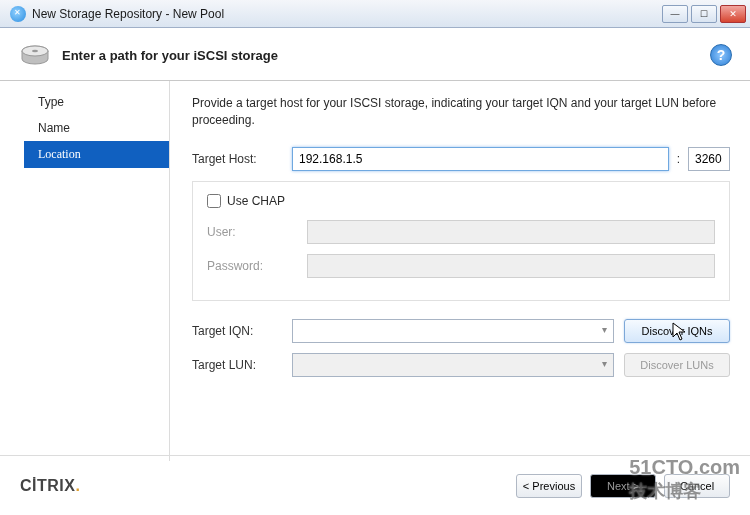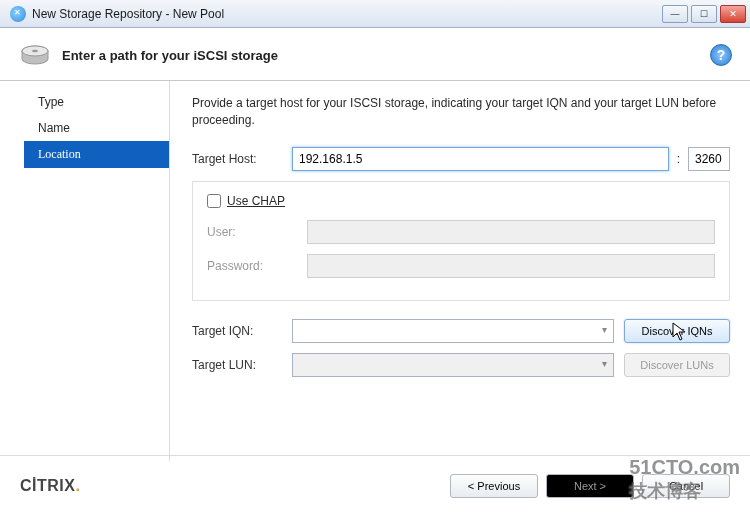--- a/index.html
+++ b/index.html
@@ -34,37 +34,37 @@
 .row .lbl.disabled { color: #9a9a9a; }
 .row input[type=text], .row .combo, .row input[type=password] {
   height: 24px; border: 1px solid #a8b4c4; background: #fff; font-size: 12px; padding: 0 6px;
 }
 .row.disabled input { background: #efefef; border-color: #d0d0d0; color: #999; }
 .targethost { flex: 1; border-color: #6fa8e0 !important; box-shadow: 0 0 3px rgba(80,150,230,.6); }
 .colon { margin: 0 8px; }
 .port { width: 42px; }
 
 .chap-block { border: 1px solid #e0e0e0; padding: 12px 14px; margin: 6px 0 18px 0; }
-.chap-block .ck { display: flex; align-items: center; margin-bottom: 12px; text-decoration: underline; }
+.chap-block .ck { display: flex; align-items: center; margin-bottom: 12px; }
 .chap-block .ck input { margin-right: 6px; width: 14px; height: 14px; }
 .chap-block .row input { flex: 1; }
 
 .combo { flex: 1; background: linear-gradient(#fdfdfd,#eaeaea); border-color: #c0c0c0; position: relative; color: #888; }
 .combo::after { content: "▾"; position: absolute; right: 6px; top: 4px; font-size: 10px; color: #888; }
 .combo.disabled { background: #f0f0f0; }
 
 .discbtn { width: 106px; height: 24px; margin-left: 10px; border: 1px solid #7da8d8; border-radius: 3px; background: linear-gradient(#f5faff,#d5e7fb); font-size: 11px; cursor: pointer; box-shadow: 0 0 2px rgba(100,160,230,.5); }
 .discbtn.disabled { background: #f2f2f2; border-color: #cfcfcf; color: #9a9a9a; cursor: default; box-shadow: none; }
 
 
 .footer { position: absolute; bottom: 0; left: 0; right: 0; height: 60px; border-top: 1px solid #dcdcdc; display: flex; align-items: center; padding: 8px 20px; }
 .brand { font-size: 16px; font-weight: bold; color: #444; letter-spacing: 0.5px; }
 .brand .dot { color: #e0a030; }
 .footer .btns { margin-left: auto; display: flex; gap: 8px; }
-.footer button { width: 88px; height: 24px; border: 1px solid #b0b8c4; border-radius: 3px; background: linear-gradient(#fdfdfd,#e8ecf1); font-size: 11px; cursor: pointer; }
+.footer button { width: 66px; height: 24px; border: 1px solid #b0b8c4; border-radius: 3px; background: linear-gradient(#fdfdfd,#e8ecf1); font-size: 11px; cursor: pointer; }
 .footer button.disabled { color: #9a9a9a; background: #000000; cursor: default; }
 
 .watermark { position: absolute; right: 10px; bottom: 12px; color: rgba(60,60,60,.55); font-size: 20px; font-weight: bold; pointer-events: none; text-shadow: 0 1px 2px rgba(255,255,255,.6); }
 .watermark .sub { font-size: 18px; display: block; }
 
 .cursor-img { position: absolute; left: 672px; top: 322px; pointer-events: none; }
 </style>
 </head>
 <body>
 

